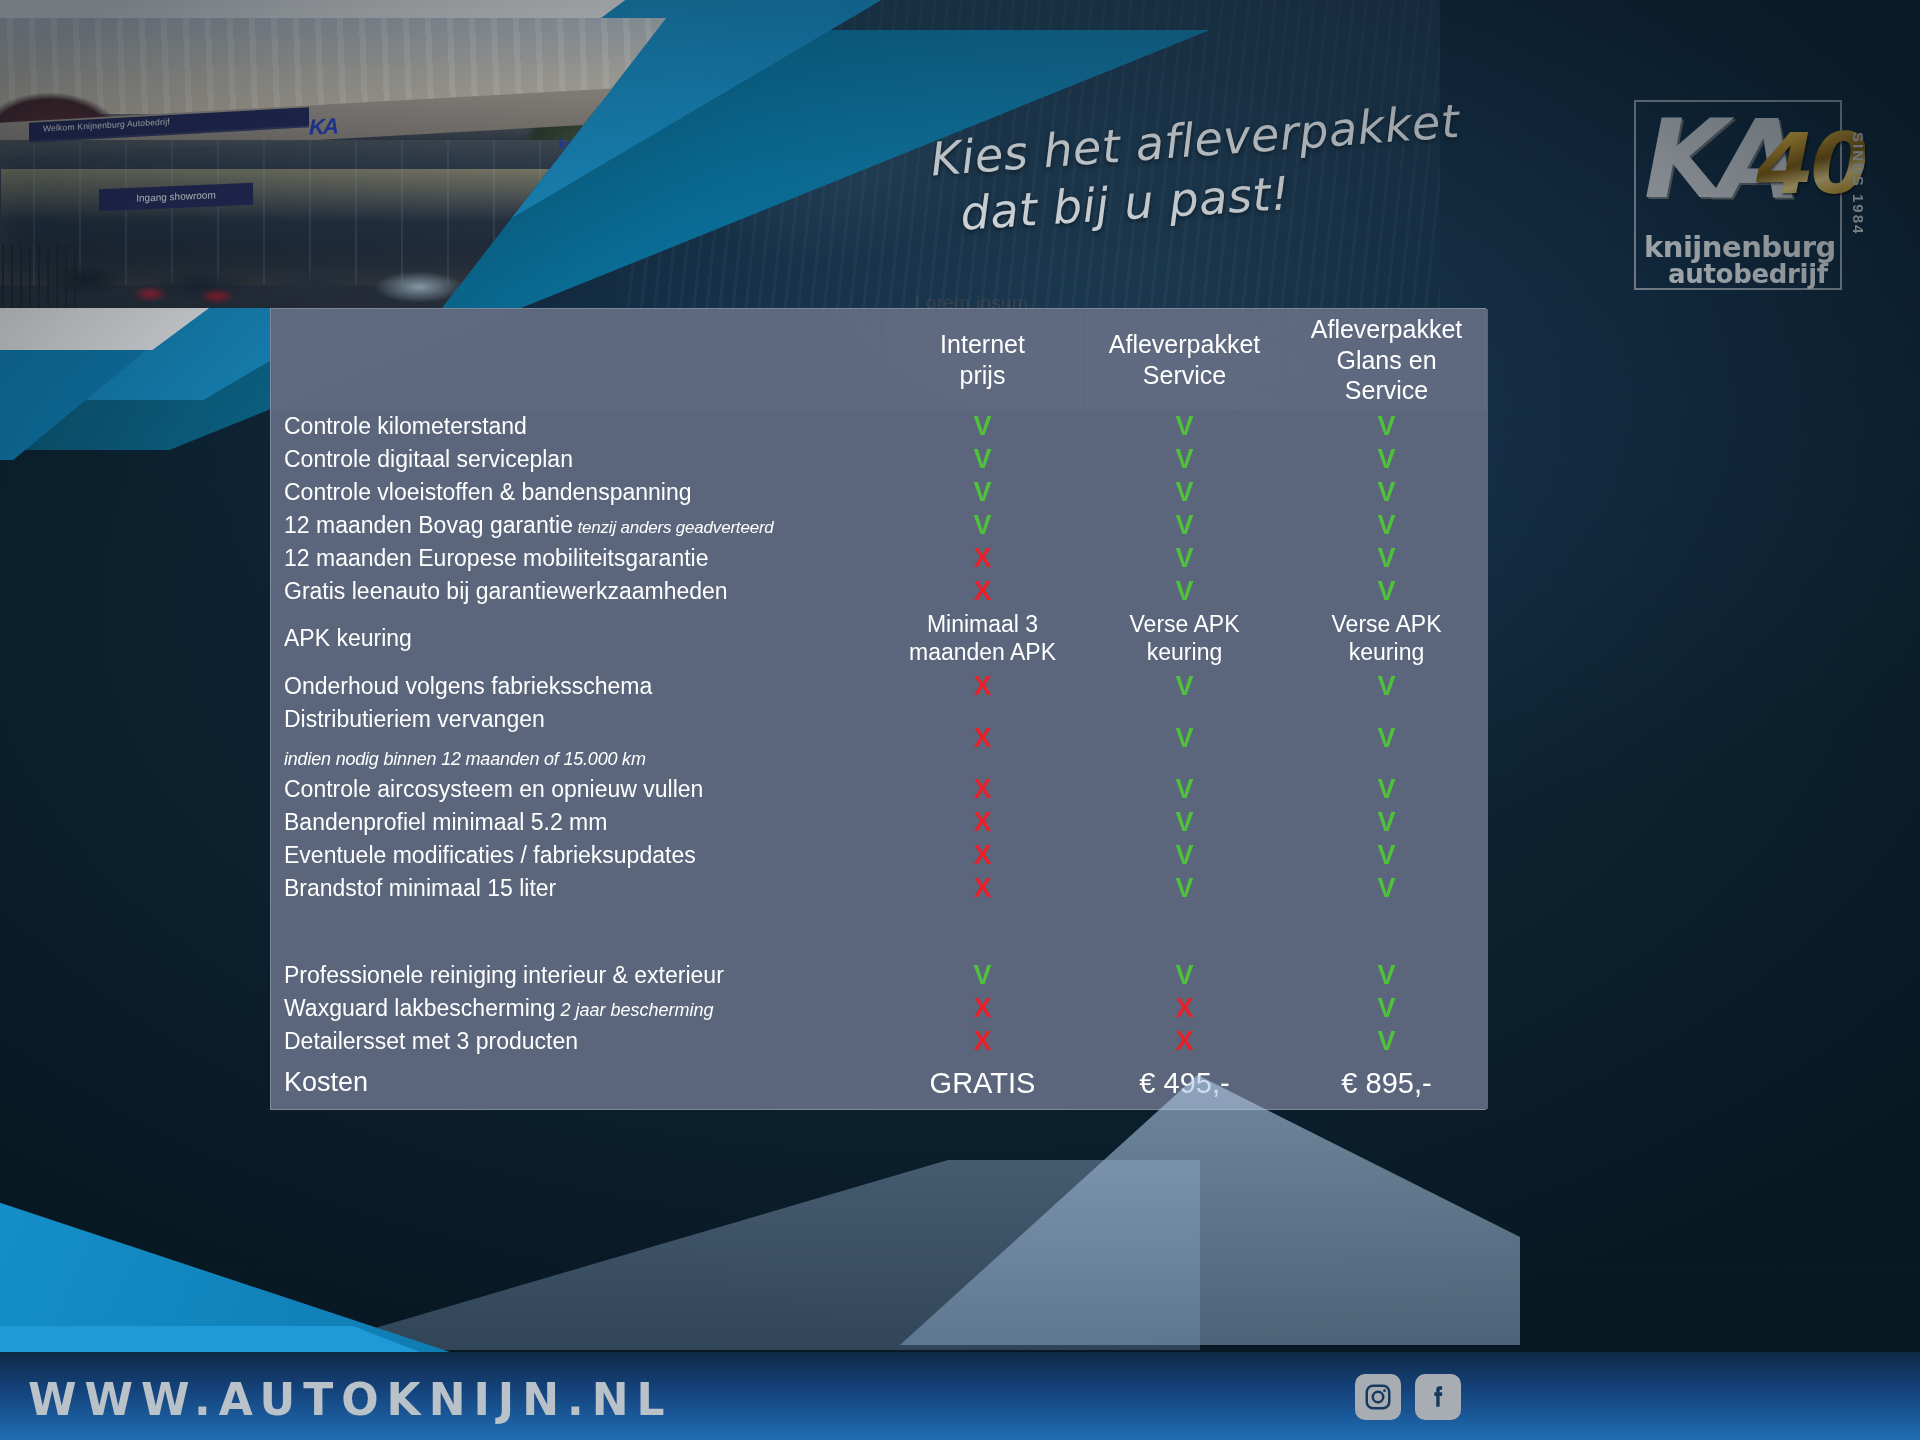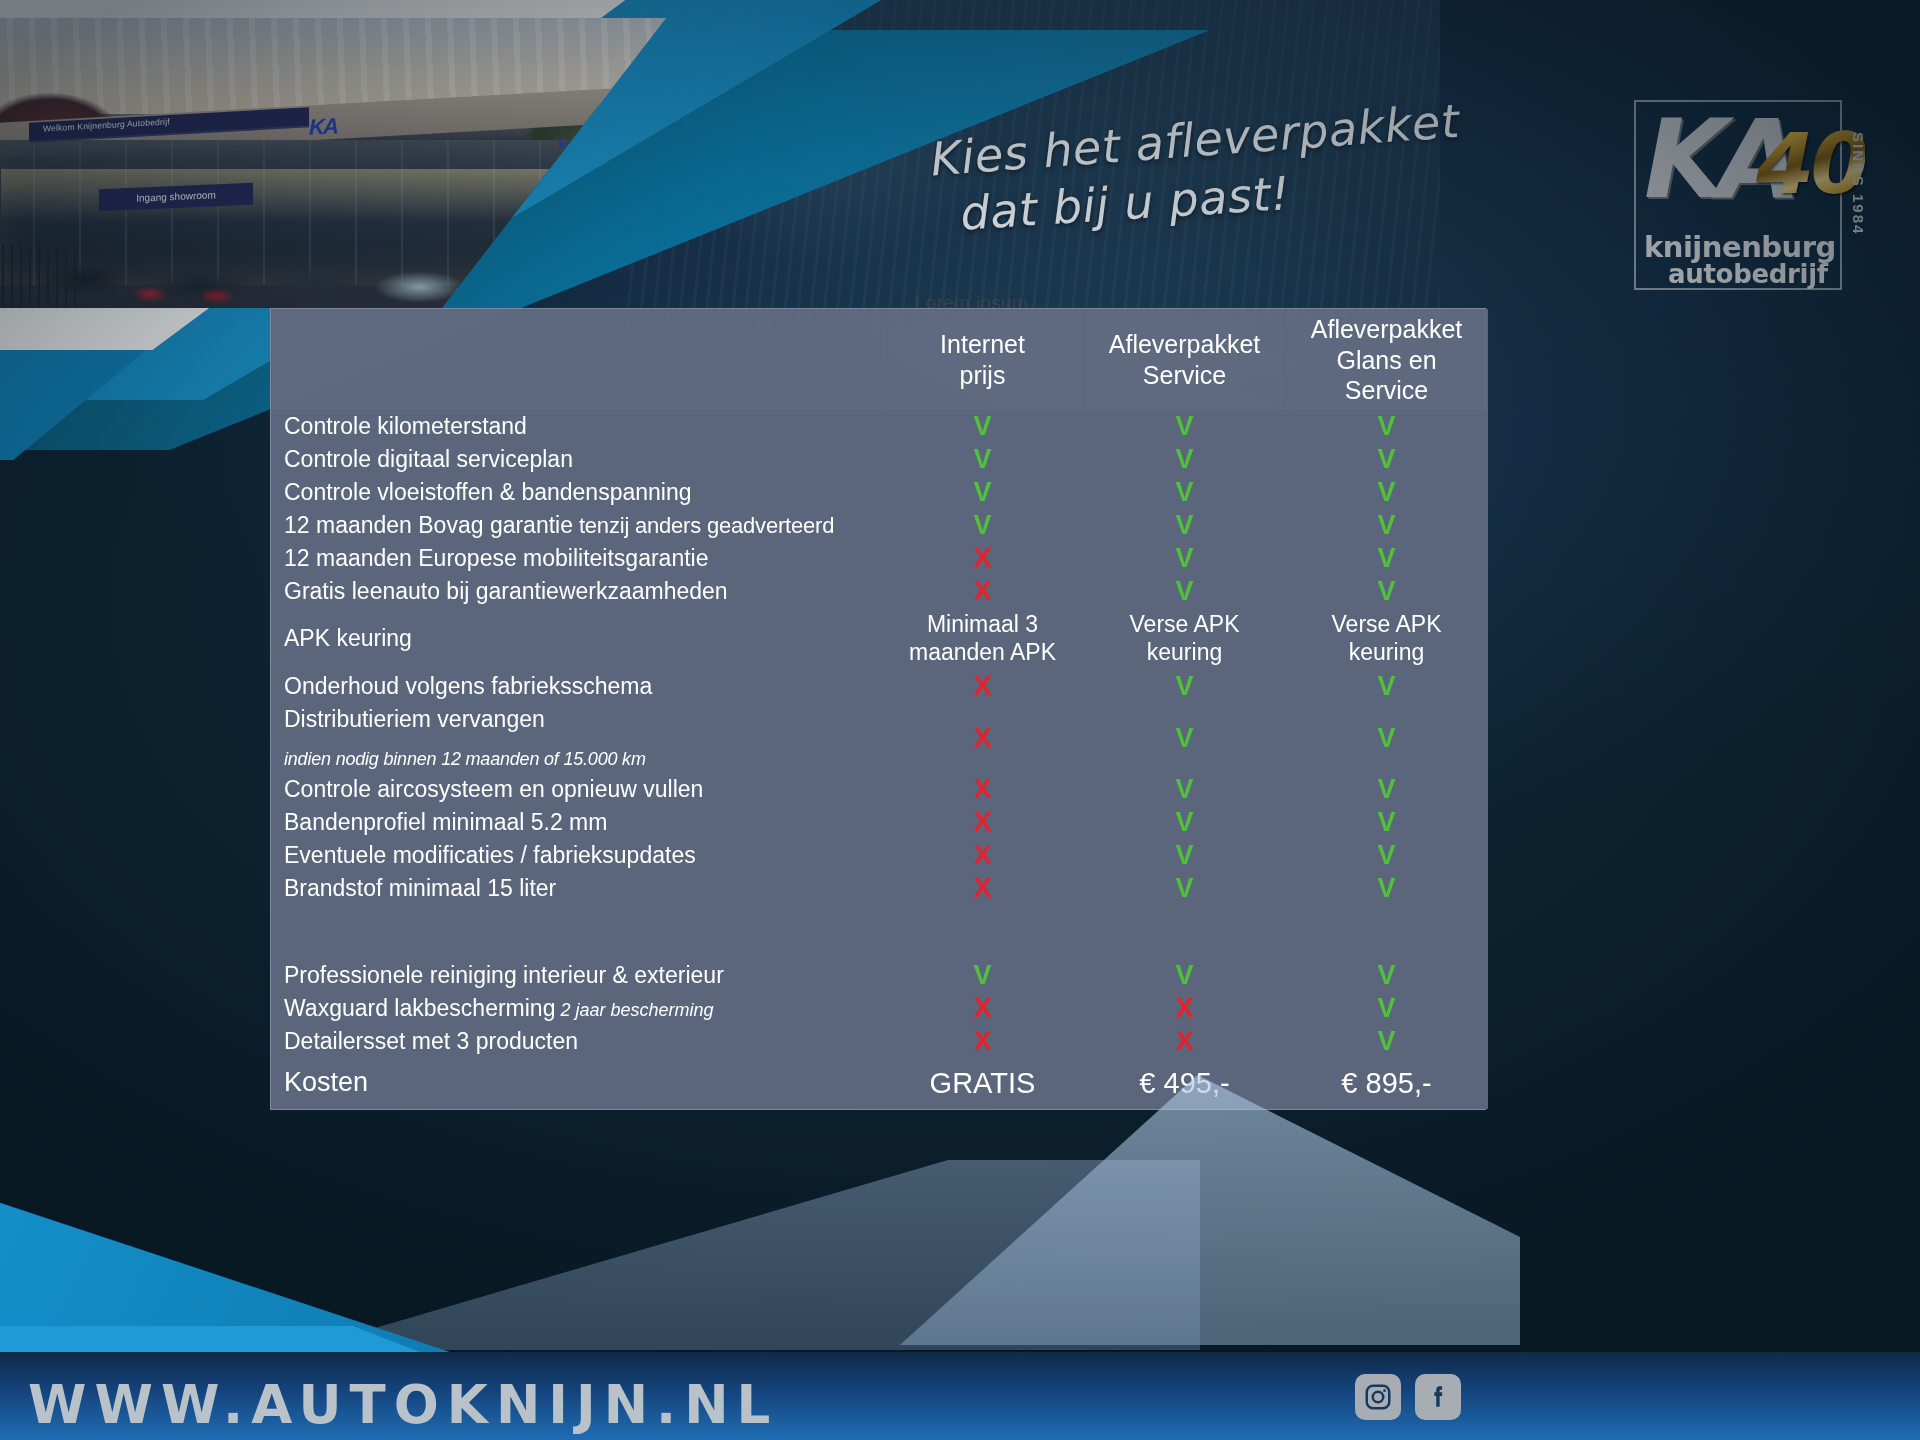--- a/index.html
+++ b/index.html
@@ -211,21 +211,21 @@
     height: 76px; text-align:center; padding: 4px 6px;
     font-size: 25px; line-height: 1.22; font-weight: 400;
     background: rgba(96,106,128,.93);
   }
   thead th.blank { background: rgba(96,106,128,.93); }
   td.mark { text-align:center; padding: 0; font-size: 27px; font-weight: bold;
     font-family:"Liberation Sans", sans-serif; }
   td.txtcell { text-align:center; padding: 2px 6px; font-size: 23px; line-height:1.2; }
   .v { color:#4fc13a; }
   .x { color:#e8202a; }
-  td .sub { font-size: 22px; letter-spacing:-.2px; }
+  td .sub { font-style: italic; font-size: 17px; letter-spacing:-.2px; }
   td .sub2 { display:block; font-style: italic; font-size: 18px; margin-top: 16px; letter-spacing:-.2px; }
   td .sub3 { font-size: 18px; font-style: italic; }
   tr.tall td { height: 62px; }
   tr.tall2 td { height: 56px; }
   tr.spacer td { height: 54px; }
   tr.kosten td { height: 50px; font-size: 27px; }
   tr.kosten td.txtcell { font-size: 29px; }
 
   
   .tri-overlay {
@@ -261,21 +261,21 @@
     position:absolute; left:0; bottom:0; width:1920px; height:88px;
     background: linear-gradient(180deg, #0f2a47 0%, #14427a 42%, #1f6db4 100%);
   }
   .footer-tab {
     position:absolute; left:0; bottom:88px; width:420px; height:26px;
     background: #1f9ad6;
     clip-path: polygon(0 0, 84% 0, 100% 100%, 0 100%);
   }
   .f-url {
     position:absolute; left: 28px; top: 22px;
-    font-size: 53px; font-weight: bold; color: #b9c2c9;
+    font-size: 44px; font-weight: bold; color: #b9c2c9;
     letter-spacing: 8px;
     font-family: "DejaVu Sans", sans-serif;
   }
   .f-addr {
     position:absolute; left: 735px; top: 32px;
     font-size: 24px; font-weight: bold; font-style: italic; color:#c6cdd3;
     letter-spacing:.2px;
   }
   .f-icons { position:absolute; left: 1355px; top: 22px; display:flex; gap: 14px; }
   .ic {

